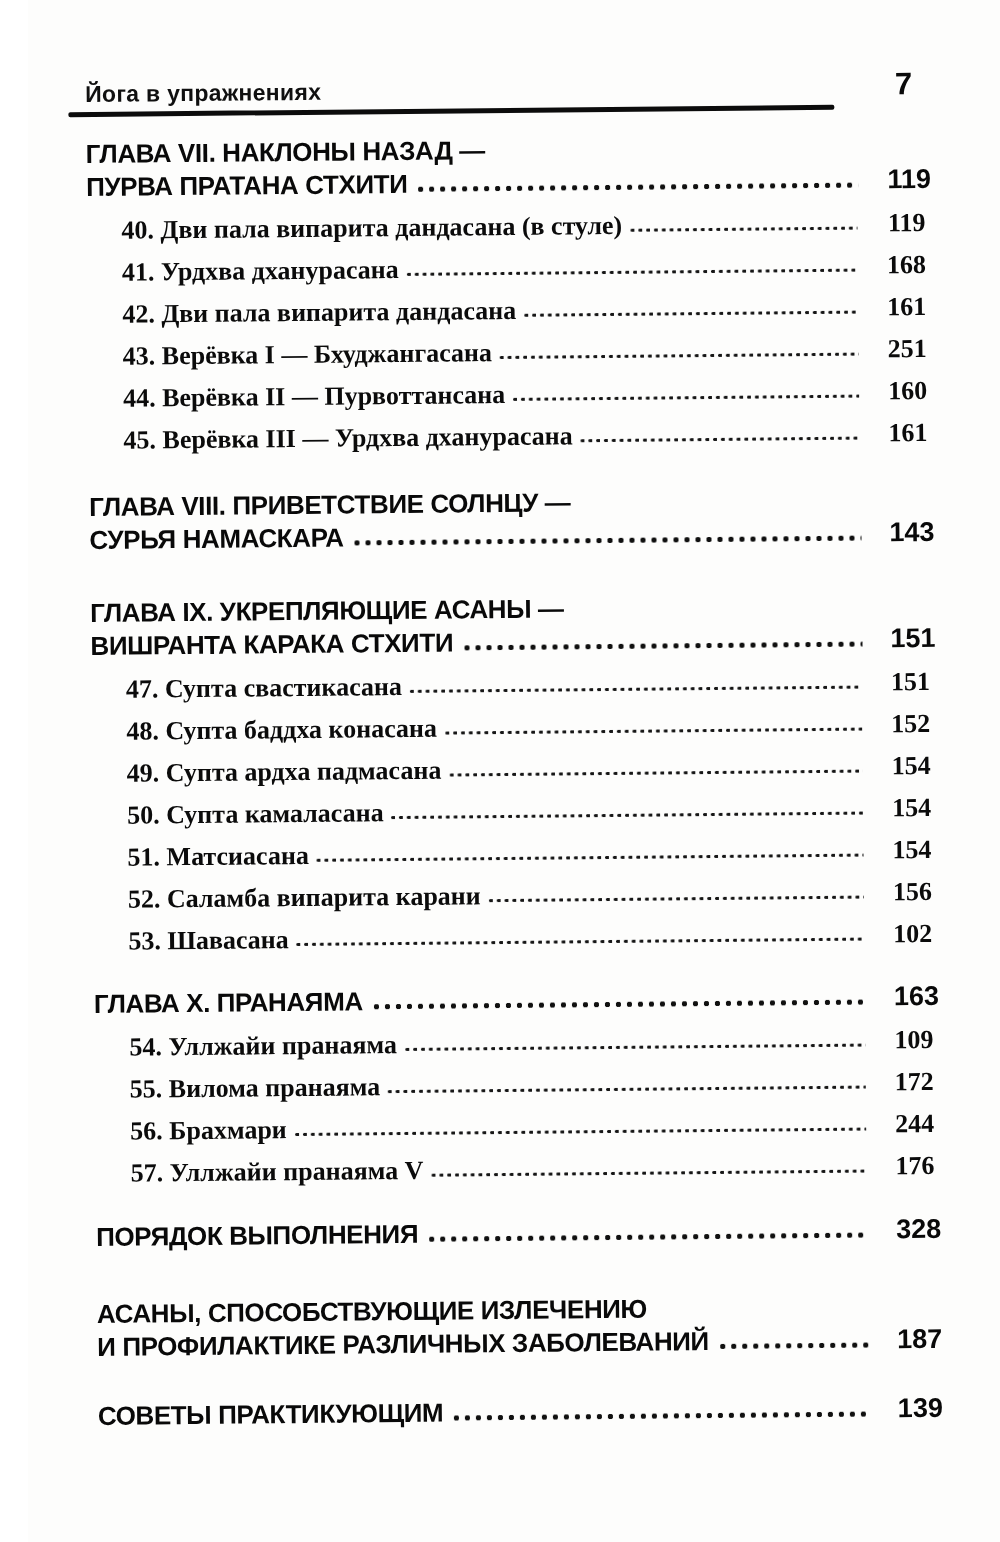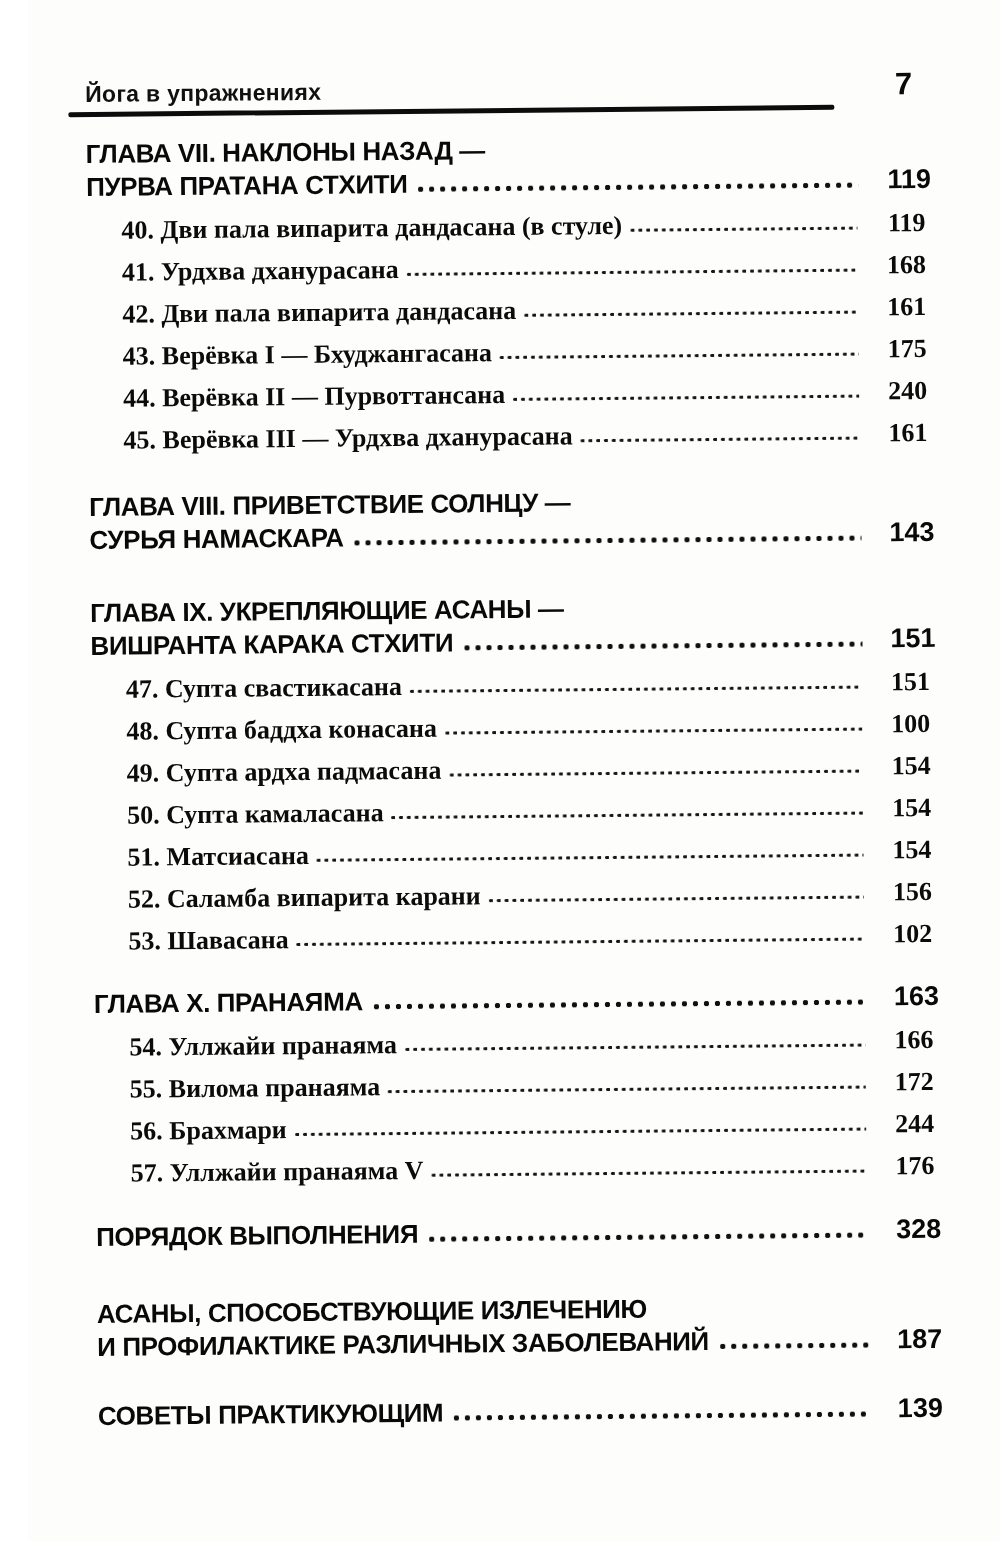--- a/index.html
+++ b/index.html
@@ -141,26 +141,26 @@
           <span class="it-num">168</span>
         </div>
         <div class="row toc-item">
           <span class="it-label">42. Дви пала випарита дандасана</span>
           <span class="dots dots-fine"></span>
           <span class="it-num">161</span>
         </div>
         <div class="row toc-item">
           <span class="it-label">43. Верёвка I — Бхуджангасана</span>
           <span class="dots dots-fine"></span>
-          <span class="it-num">175</span>
+          <span class="it-num">251</span>
         </div>
         <div class="row toc-item">
           <span class="it-label">44. Верёвка II — Пурвоттансана</span>
           <span class="dots dots-fine"></span>
-          <span class="it-num">240</span>
+          <span class="it-num">160</span>
         </div>
         <div class="row toc-item">
           <span class="it-label">45. Верёвка III — Урдхва дханурасана</span>
           <span class="dots dots-fine"></span>
           <span class="it-num">161</span>
         </div>
       </div>
     </div>
 
     <div class="sec-ch8">
@@ -181,21 +181,21 @@
       </div>
       <div class="items">
         <div class="row toc-item">
           <span class="it-label">47. Супта свастикасана</span>
           <span class="dots dots-fine"></span>
           <span class="it-num">151</span>
         </div>
         <div class="row toc-item">
           <span class="it-label">48. Супта баддха конасана</span>
           <span class="dots dots-fine"></span>
-          <span class="it-num">100</span>
+          <span class="it-num">152</span>
         </div>
         <div class="row toc-item">
           <span class="it-label">49. Супта ардха падмасана</span>
           <span class="dots dots-fine"></span>
           <span class="it-num">154</span>
         </div>
         <div class="row toc-item">
           <span class="it-label">50. Супта камаласана</span>
           <span class="dots dots-fine"></span>
           <span class="it-num">154</span>
@@ -221,21 +221,21 @@
     <div class="sec-ch10">
       <div class="row">
         <span class="ch-line">ГЛАВА X. ПРАНАЯМА</span>
         <span class="dots dots-bold"></span>
         <span class="ch-num">163</span>
       </div>
       <div class="items">
         <div class="row toc-item">
           <span class="it-label">54. Уллжайи пранаяма</span>
           <span class="dots dots-fine"></span>
-          <span class="it-num">166</span>
+          <span class="it-num">109</span>
         </div>
         <div class="row toc-item">
           <span class="it-label">55. Вилома пранаяма</span>
           <span class="dots dots-fine"></span>
           <span class="it-num">172</span>
         </div>
         <div class="row toc-item">
           <span class="it-label">56. Брахмари</span>
           <span class="dots dots-fine"></span>
           <span class="it-num">244</span>

